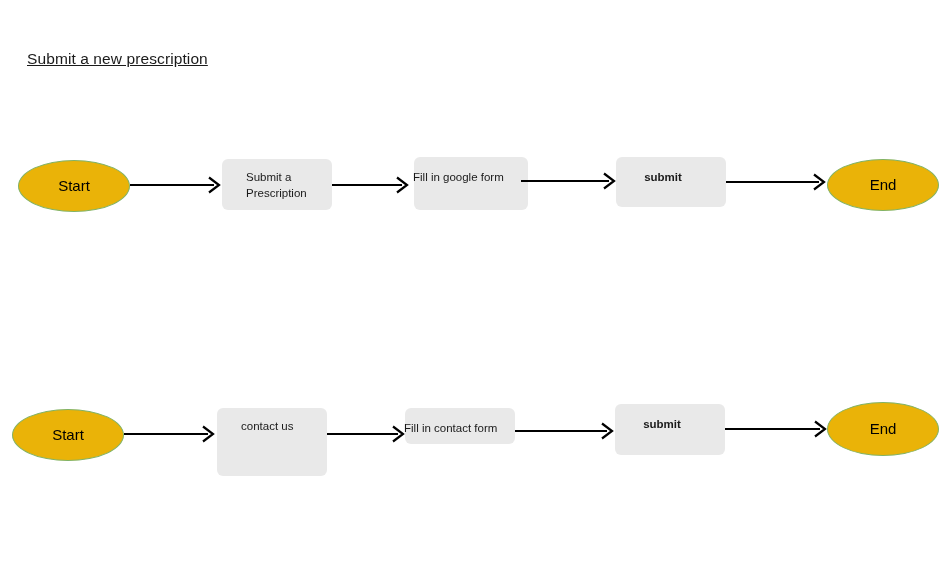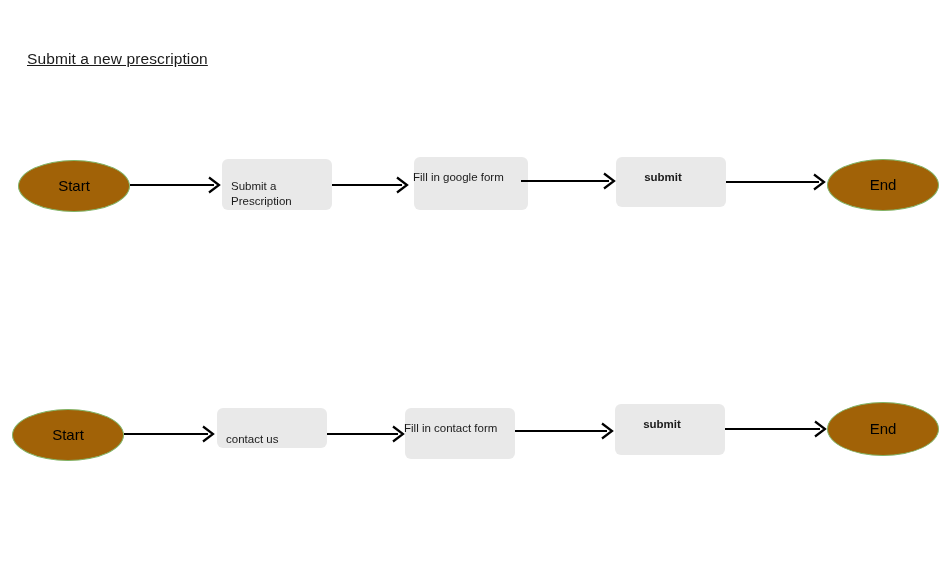--- a/index.html
+++ b/index.html
@@ -26,21 +26,21 @@
     font-size: 15.5px;
     line-height: 1.2;
     color: #1a1a1a;
     white-space: nowrap;
     letter-spacing: 0.1px;
     text-decoration: underline;
   }
   .node-ellipse {
     position: absolute;
     box-sizing: border-box;
-    background: #a16207;
+    background: #eab308;
     border: 1px solid #82b366;
     border-radius: 50%;
     display: flex;
     align-items: center;
     justify-content: center;
   }
   .node-ellipse span {
     font-size: 15px;
     color: #000000;
     line-height: 1.2;
@@ -54,23 +54,23 @@
     overflow: visible;
   }
   .node-box span {
     font-size: 11.5px;
     color: #1a1a1a;
     line-height: 1.35;
     white-space: pre-line;
   }
   
   .tp-tl {
-    align-items: flex-end;
+    align-items: flex-start;
     justify-content: flex-start;
-    padding: 11px 0 0 9px;
+    padding: 11px 0 0 24px;
   }
   .tp-tc {
     align-items: flex-start;
     justify-content: center;
     padding: 13px 20px 0 4px;
     font-weight: bold;
   }
   .tp-overflow-left {
     align-items: flex-start;
     justify-content: flex-start;
@@ -150,32 +150,32 @@
     <span>Start</span>
   </div>
 
   <div class="connector" style="left:124px; top:419px;">
     <svg width="96" height="30" viewBox="0 0 96 30">
       <path d="M0,15 L84,15" stroke="#000000" stroke-width="2.2" fill="none"></path>
       <path d="M79,7.5 L89,15 L79,22.5" stroke="#000000" stroke-width="2.2" fill="none" stroke-linecap="butt" stroke-linejoin="miter"></path>
     </svg>
   </div>
 
-  <div class="node-box tp-tl" style="left:217px; top:408px; width:110px; height:40px;">
+  <div class="node-box tp-tl" style="left:217px; top:408px; width:110px; height:68px;">
     <span>contact us</span>
   </div>
 
   <div class="connector" style="left:327px; top:419px;">
     <svg width="84" height="30" viewBox="0 0 84 30">
       <path d="M0,15 L71,15" stroke="#000000" stroke-width="2.2" fill="none"></path>
       <path d="M66,7.5 L76,15 L66,22.5" stroke="#000000" stroke-width="2.2" fill="none" stroke-linecap="butt" stroke-linejoin="miter"></path>
     </svg>
   </div>
 
-  <div class="node-box tp-overflow-left" style="left:405px; top:408px; width:110px; height:51px;">
+  <div class="node-box tp-overflow-left" style="left:405px; top:408px; width:110px; height:36px;">
     <span>Fill in contact form</span>
   </div>
 
   <div class="connector" style="left:515px; top:416px;">
     <svg width="105" height="30" viewBox="0 0 105 30">
       <path d="M0,15 L92,15" stroke="#000000" stroke-width="2.2" fill="none"></path>
       <path d="M87,7.5 L97,15 L87,22.5" stroke="#000000" stroke-width="2.2" fill="none" stroke-linecap="butt" stroke-linejoin="miter"></path>
     </svg>
   </div>
 

